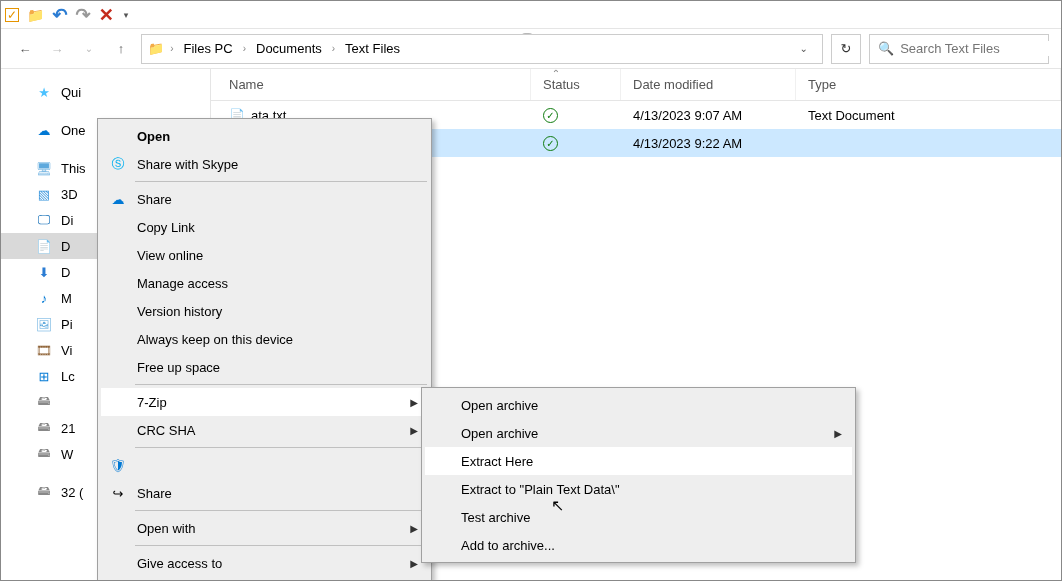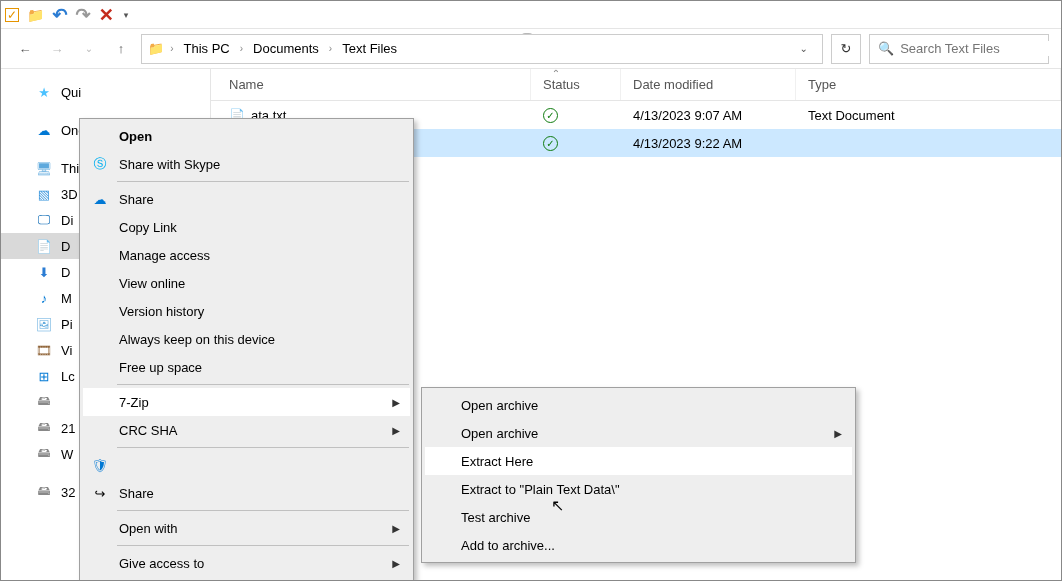--- a/index.html
+++ b/index.html
@@ -39,21 +39,21 @@
 .sort-arrow { width: 100%; text-align: center; font-size: 10px; color: #888; position: absolute; top: -1px; left: -80px; }
 .headers-wrap { position: relative; }
 .rows { }
 .row { display: flex; height: 28px; align-items: center; }
 .row.selected { background: #cce8ff; }
 .row > div { padding: 0 12px; }
 .row .col-name { display: flex; align-items: center; gap: 6px; padding-left: 18px; }
 .file-icon { width: 16px; }
 .status-check { color: #107c10; font-size: 14px; border: 1.5px solid #107c10; border-radius: 50%; width: 15px; height: 15px; display: inline-flex; align-items: center; justify-content: center; font-size: 10px; }
 .ctxmenu { position: absolute; background: #eeeeee; border: 1px solid #a0a0a0; box-shadow: 3px 3px 5px rgba(0,0,0,.25); z-index: 100; padding: 3px; }
-.ctxmenu.main-menu { left: 78px; top: 117px; width: 335px; }
+.ctxmenu.main-menu { left: 96px; top: 117px; width: 335px; }
 .ctxmenu.sub-menu { left: 420px; top: 386px; width: 435px; }
 .menu-item { display: flex; align-items: center; height: 28px; padding-left: 36px; padding-right: 20px; position: relative; color: #000; }
 .menu-item.bold { font-weight: bold; }
 .menu-item:hover, .menu-item.hover { background: #fff; }
 .menu-item .mi-icon { position: absolute; left: 8px; width: 18px; text-align: center; }
 .menu-item .arrow { position: absolute; right: 10px; color: #333; font-size: 10px; }
 .menu-sep { height: 1px; background: #c0c0c0; margin: 3px 1px 3px 34px; }
 .cursor { position: absolute; left: 550px; top: 495px; font-size: 16px; color: #000; z-index: 200; pointer-events: none; }
 </style>
 </head>
@@ -71,21 +71,21 @@
 <div class="watermark">groovyPost.com</div>
 
 <div class="nav">
   <div class="nav-arrow">←</div>
   <div class="nav-arrow disabled">→</div>
   <div class="nav-arrow disabled" style="font-size:10px">⌄</div>
   <div class="nav-arrow">↑</div>
   <div class="addr">
     <span class="folder-small">📁</span>
     <span class="sep">›</span>
-    <span class="crumb">This PC</span>
+    <span class="crumb">Files PC</span>
     <span class="sep">›</span>
     <span class="crumb">Documents</span>
     <span class="sep">›</span>
     <span class="crumb">Text Files</span>
     <span class="addr-drop">⌄</span>
   </div>
   <div class="refresh">↻</div>
   <div class="search">
     <span>🔍</span>
     <input placeholder="Search Text Files" style="">
@@ -202,24 +202,24 @@
     </div>
   <div class="menu-sep"></div>
   <div class="menu-item">
       <span class="mi-icon" style="color:#0078d4">☁</span>
       <span>Share</span>
     </div>
   <div class="menu-item">
       <span>Copy Link</span>
     </div>
   <div class="menu-item">
+      <span>View online</span>
+    </div>
+  <div class="menu-item">
       <span>Manage access</span>
-    </div>
-  <div class="menu-item">
-      <span>View online</span>
     </div>
   <div class="menu-item">
       <span>Version history</span>
     </div>
   <div class="menu-item">
       <span>Always keep on this device</span>
     </div>
   <div class="menu-item">
       <span>Free up space</span>
     </div>

